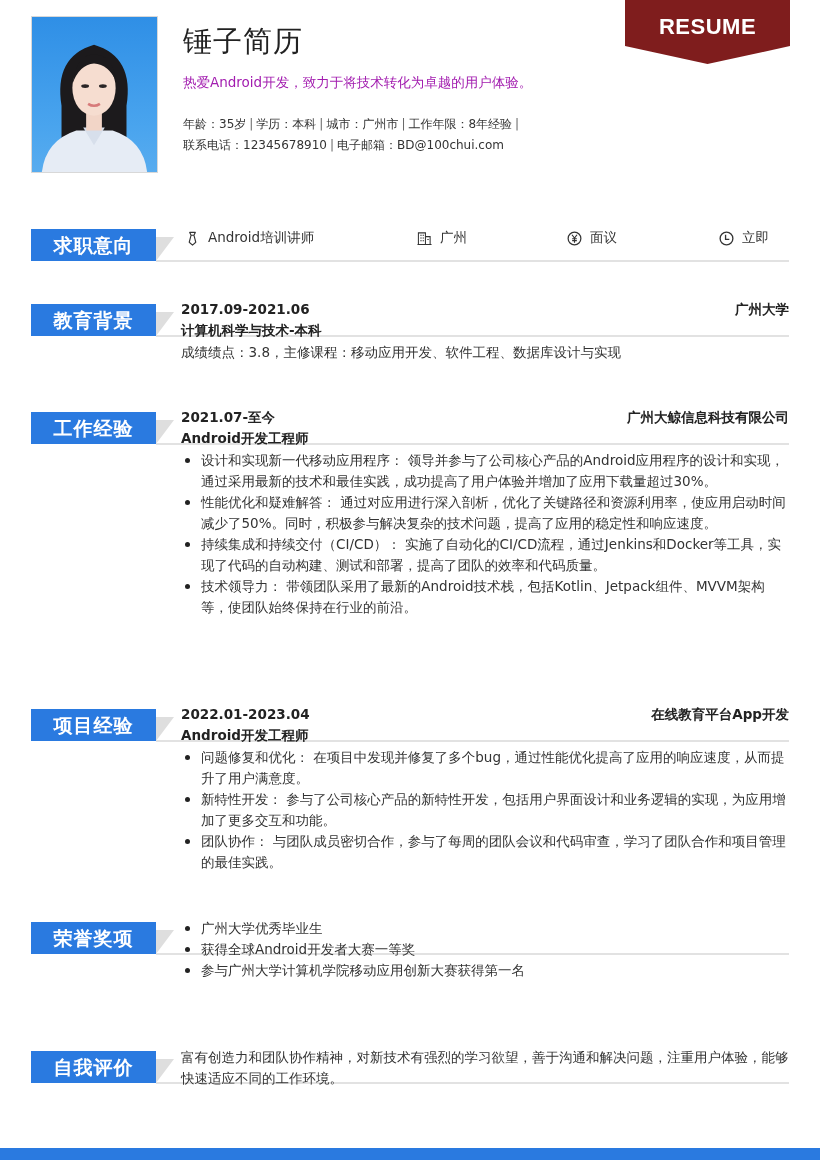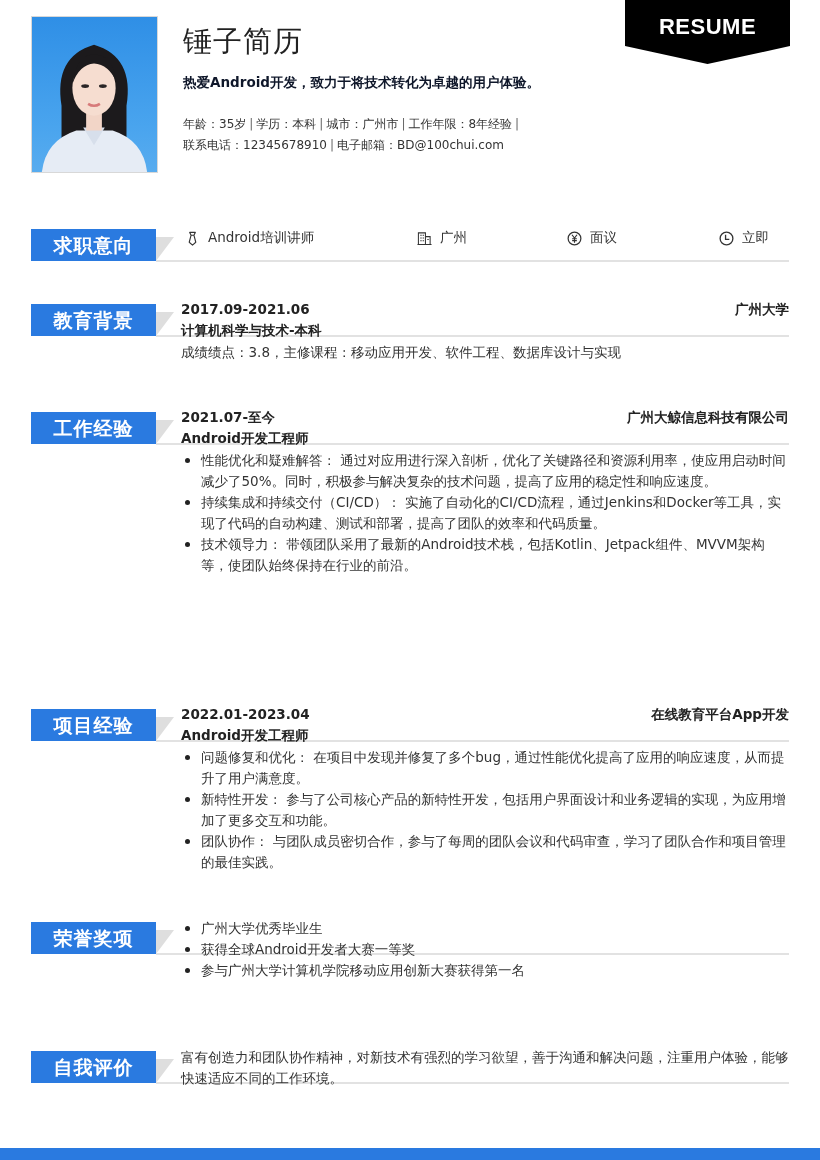--- a/index.html
+++ b/index.html
@@ -10,27 +10,27 @@
     }
     .photo {
       position: absolute; left: 31px; top: 16px; width: 127px; height: 157px;
       border: 1px solid #d8d8d8; box-sizing: border-box; overflow: hidden;
       background: linear-gradient(180deg, #2f8fe6 0%, #49a4ee 70%, #58acef 100%);
     }
     .photo svg { display: block; width: 100%; height: 100%; }
     .name {
       position: absolute; left: 183px; top: 22px; font-size: 29px; color: #222; letter-spacing: 1px;
     }
-    .tagline { position: absolute; left: 183px; top: 74px; font-size: 13.5px; color: #0f172a; font-weight: bold; }
+    .tagline { position: absolute; left: 183px; top: 74px; font-size: 13.5px; color: #a21caf; }
     .info { position: absolute; left: 183px; font-size: 12px; color: #333; white-space: nowrap; }
     .info1 { top: 116px; }
     .info2 { top: 137px; }
     .sep { color: #666; margin: 0 3px; }
     .ribbon {
-      position: absolute; left: 625px; top: 0; width: 165px; height: 64px; background: #000000;
+      position: absolute; left: 625px; top: 0; width: 165px; height: 64px; background: #7f1d1d;
       clip-path: polygon(0 0, 100% 0, 100% 72%, 50% 100%, 0 72%);
       color: #fff; font-weight: bold; font-size: 22px; text-align: center; line-height: 54px; letter-spacing: 0.5px;
       font-family: "Liberation Sans", sans-serif;
     }
     .section-head { position: absolute; left: 0; width: 820px; height: 34px; margin-top: 48px; }
     .section-head .tab {
       position: absolute; left: 31px; top: 0; width: 125px; height: 32px; background: #2a7ae0;
       color: #fff; font-weight: bold; font-size: 19px; text-align: center; line-height: 32px; letter-spacing: 1px;
     }
     .section-head .fold {
@@ -133,20 +133,21 @@
   <div class="tab">工作经验</div>
   <div class="fold"></div>
   <div class="line"></div>
 </div>
 <div class="entry-head" style="top:409px">
   <span>2021.07-至今</span>
   <span class="r">广州大鲸信息科技有限公司</span>
 </div>
 <div class="entry-sub" style="top:430px">Android开发工程师</div>
 <ul class="bullets" style="top:450px">
+  <li>设计和实现新一代移动应用程序： 领导并参与了公司核心产品的Android应用程序的设计和实现，通过采用最新的技术和最佳实践，成功提高了用户体验并增加了应用下载量超过30%。</li>
   <li>性能优化和疑难解答： 通过对应用进行深入剖析，优化了关键路径和资源利用率，使应用启动时间减少了50%。同时，积极参与解决复杂的技术问题，提高了应用的稳定性和响应速度。</li>
   <li>持续集成和持续交付（CI/CD）： 实施了自动化的CI/CD流程，通过Jenkins和Docker等工具，实现了代码的自动构建、测试和部署，提高了团队的效率和代码质量。</li>
   <li>技术领导力： 带领团队采用了最新的Android技术栈，包括Kotlin、Jetpack组件、MVVM架构等，使团队始终保持在行业的前沿。</li>
 </ul>
 
 <div class="section-head" style="top:661px">
   <div class="tab">项目经验</div>
   <div class="fold"></div>
   <div class="line"></div>
 </div>

